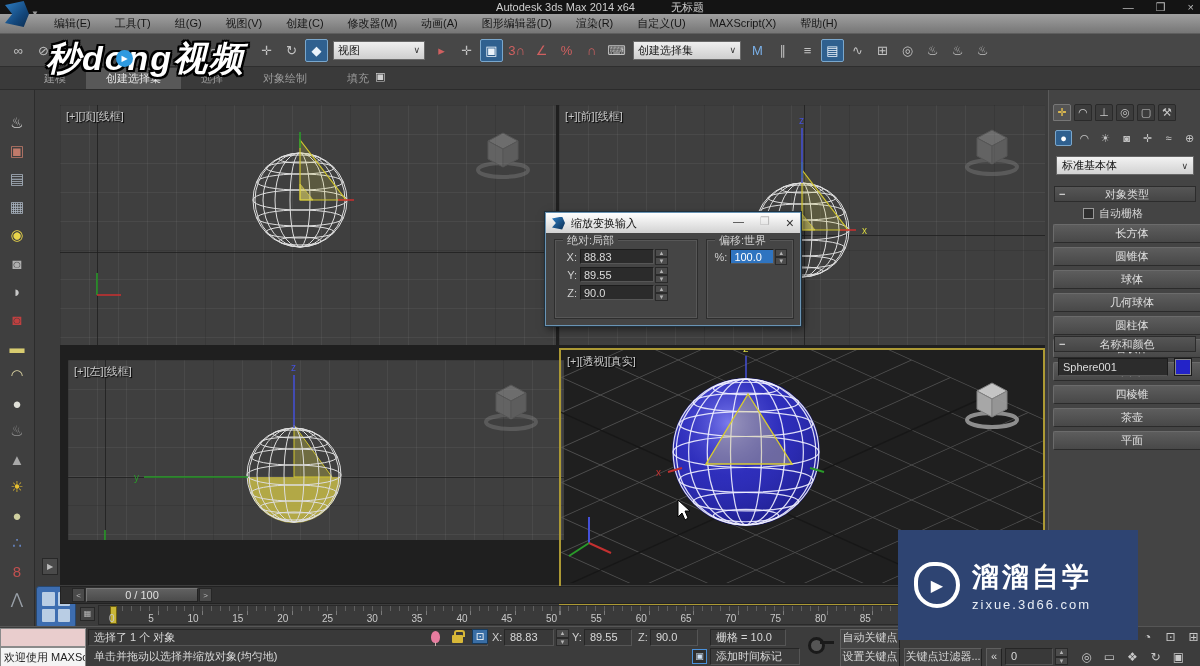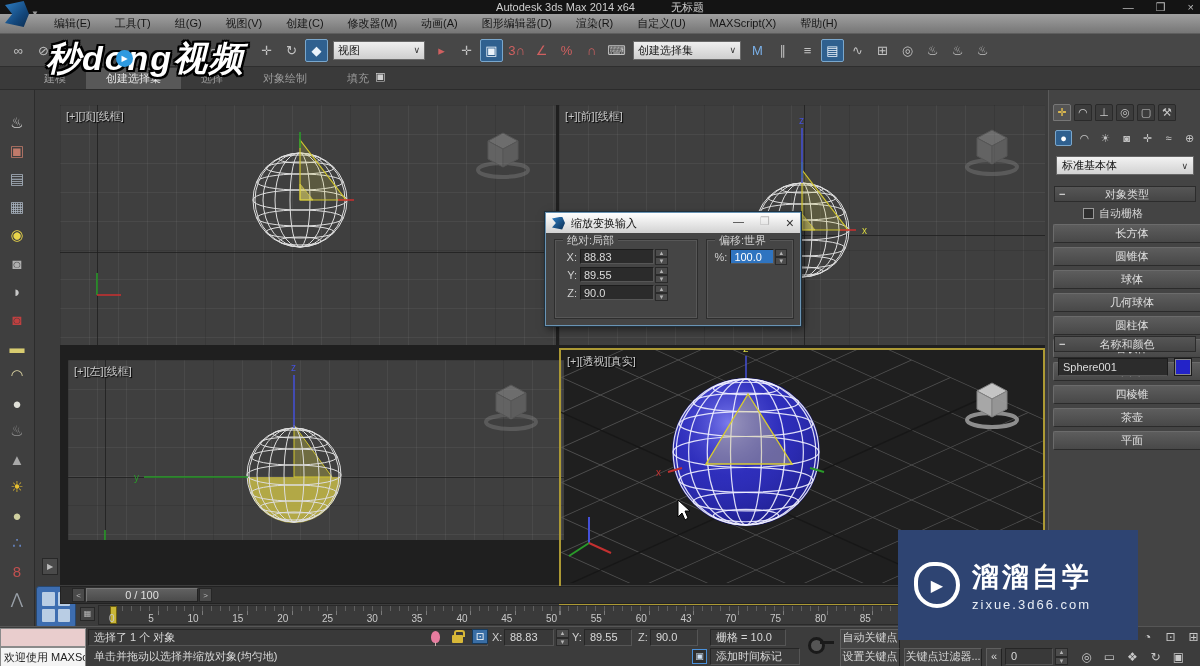--- a/index.html
+++ b/index.html
@@ -472,21 +472,21 @@
       <span class="">15</span>
       <span class="">20</span>
       <span class="">25</span>
       <span class="">30</span>
       <span class="">35</span>
       <span class="">40</span>
       <span class="">45</span>
       <span class="">50</span>
       <span class="">55</span>
       <span class="">60</span>
-      <span class="">43</span>
+      <span class="">65</span>
       <span class="">70</span>
       <span class="">75</span>
       <span class="">80</span>
       <span class="">85</span>
     </div>
 </div>
 
 <div class="abs statusbar">
   <div class="mxs-pink"></div>
   <div class="mxs-white">欢迎使用 MAXScript</div>

